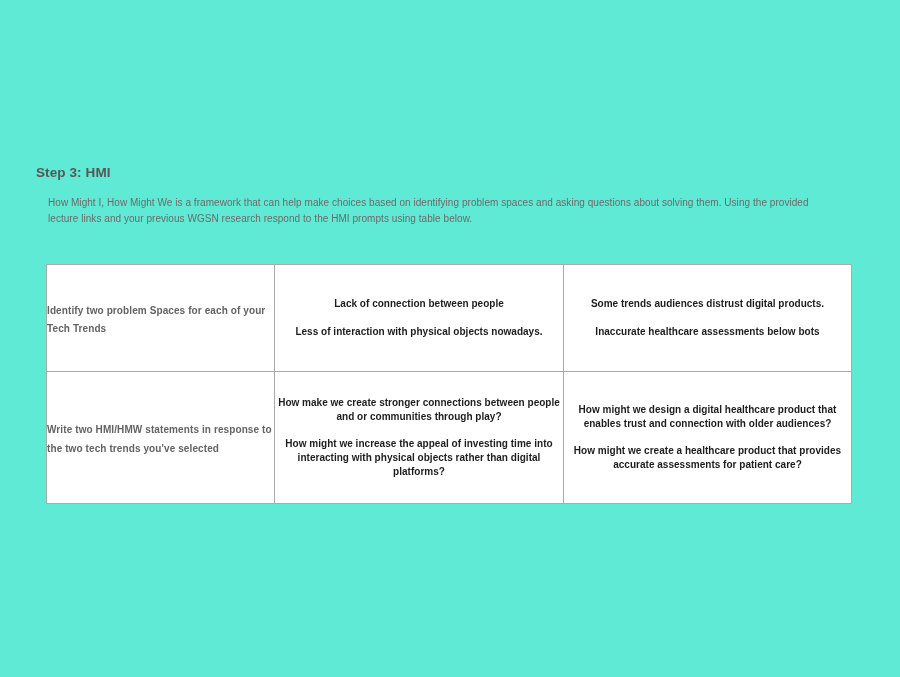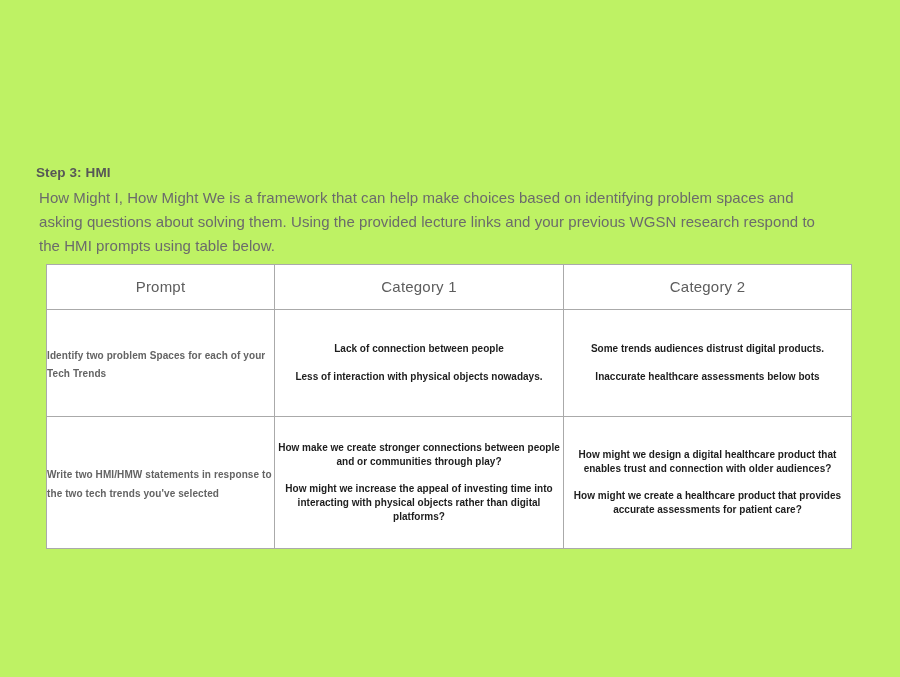--- a/index.html
+++ b/index.html
@@ -13,44 +13,44 @@
     height: 677px;
     overflow: hidden;
     font-family: "Liberation Sans", sans-serif;
     -webkit-font-smoothing: antialiased;
   }
 
   .slide {
     position: relative;
     width: 900px;
     height: 677px;
-    background: #bef264;
+    background: #5eead4;
   }
 
   
   .intro {
     position: absolute;
     left: 36px;
     top: 163px;
     width: 800px;
   }
   .intro-title {
     font-size: 13.5px;
     font-weight: bold;
     color: #575757;
     line-height: 1.45;
     margin: 0 0 1px 0;
     letter-spacing: 0.1px;
   }
   .intro-body {
-    font-size: 15px;
+    font-size: 10px;
     font-weight: normal;
     color: #6b6b6b;
     line-height: 1.62;
-    margin: 3px;
+    margin: 12px;
     letter-spacing: 0.05px;
   }
 
   
   .hmi-table {
     position: absolute;
     left: 46px;
     top: 264px;
     width: 805px;
     border-collapse: collapse;
@@ -126,31 +126,20 @@
   </div>
 
   <table class="hmi-table">
     <colgroup>
       <col class="col-prompt">
       <col class="col-cat1">
       <col class="col-cat2">
     </colgroup>
     <tbody>
 
-      <tr>
-        <td class="hdr-cell">
-          <span class="hdr-text">Prompt</span>
-        </td>
-        <td class="hdr-cell">
-          <span class="hdr-text">Category 1</span>
-        </td>
-        <td class="hdr-cell">
-          <span class="hdr-text">Category 2</span>
-        </td>
-      </tr>
 
       <tr class="row-1">
         <td class="prompt-cell">
           <span class="prompt-text">Identify two problem Spaces for each of your Tech Trends</span>
         </td>
         <td class="cat-cell">
           <div class="cat-block">
             <p>Lack of connection between people</p>
             <p>Less of interaction with physical objects nowadays.</p>
           </div>

